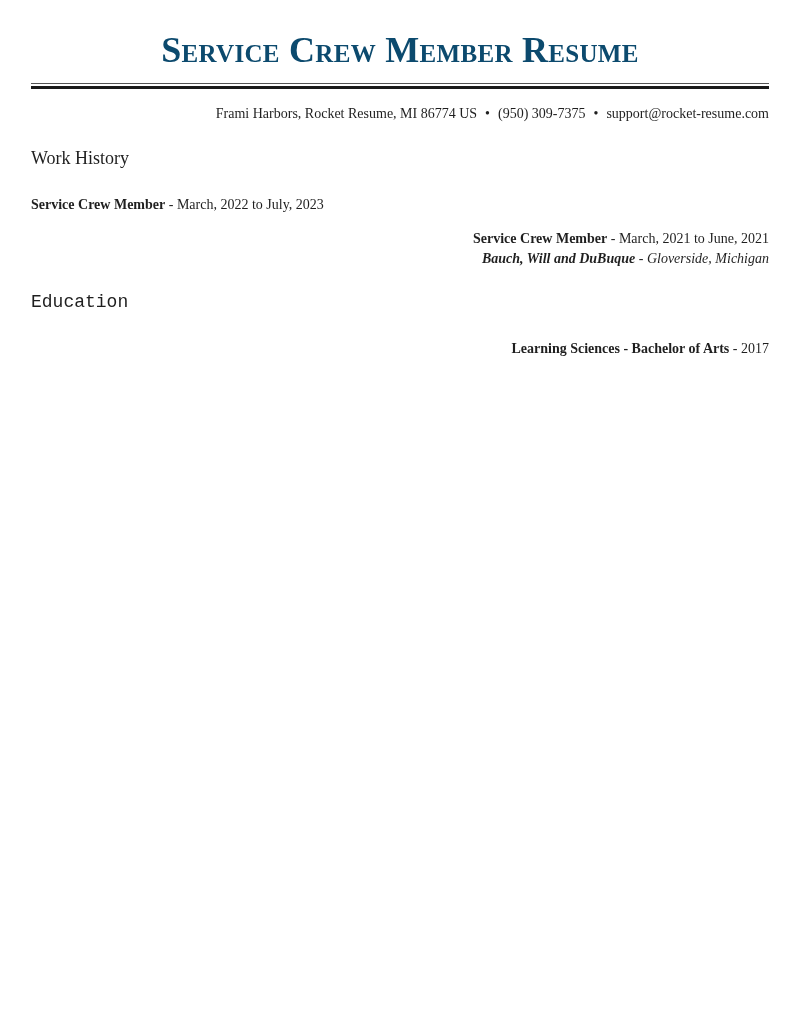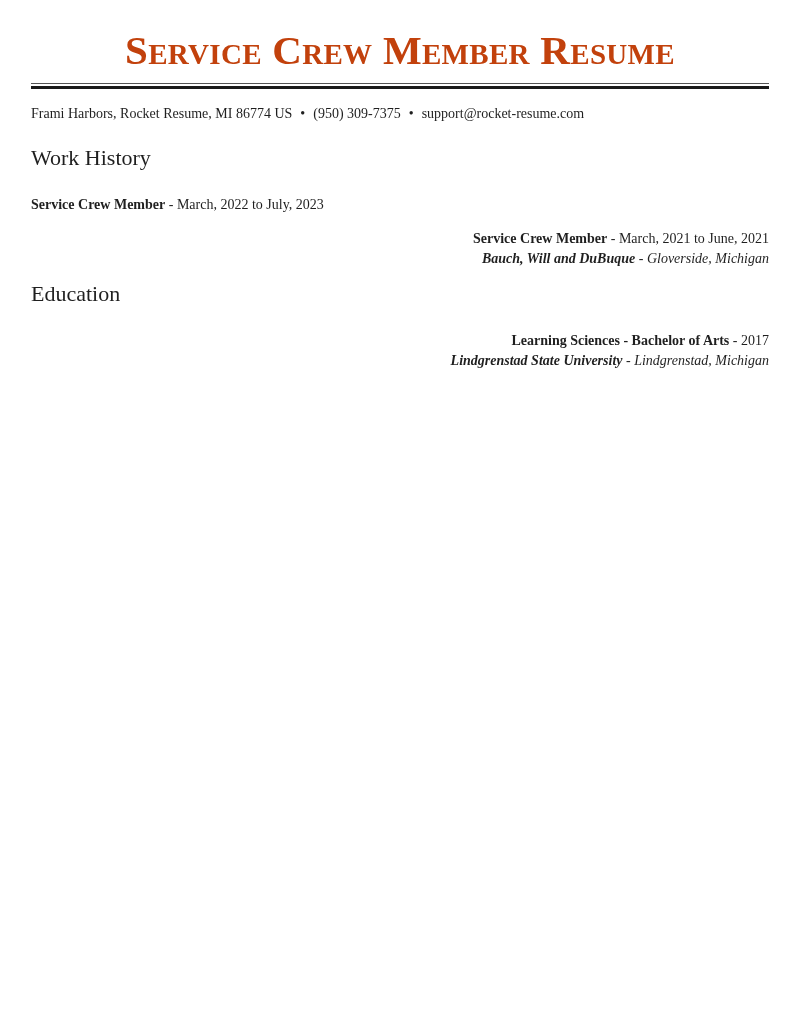--- a/index.html
+++ b/index.html
@@ -1,30 +1,30 @@
 <!DOCTYPE html>
 <html><head>
 <meta charset="utf-8">
 <style>
   html, body { margin: 0; padding: 0; background: #ffffff; }
   body { width: 800px; height: 1035px; position: relative; color: #1f1f1f; font-family: "Liberation Serif", serif; }
   .page { position: absolute; left: 31px; right: 31px; top: 0; }
-  .title { text-align: center; font-size: 41px; font-weight: bold; font-variant: small-caps; margin: 0; padding-top: 28px; line-height: 44px; letter-spacing: 0.3px; color: #c2410c; }
+  .title { text-align: center; font-size: 36px; font-weight: bold; font-variant: small-caps; margin: 0; padding-top: 28px; line-height: 44px; letter-spacing: 0.3px; color: #0c4a6e; }
   .rule { margin-top: 11px; height: 6px; position: relative; }
   .rule .thin { position: absolute; left: 0; right: 0; top: 0; height: 1px; background: #555; }
   .rule .thick { position: absolute; left: 0; right: 0; top: 3px; height: 2.5px; background: #1a1a1a; }
-  .contact { text-align: left; font-size: 14px; margin-top: 16px; line-height: 18px; }
+  .contact { text-align: right; font-size: 14px; margin-top: 16px; line-height: 18px; }
   .contact .sep { margin: 0 8px; }
-  .section-title { font-size: 22px; font-weight: normal; margin: 22px 0 0 0; line-height: 26px; }
+  .section-title { font-size: 18px; font-weight: normal; margin: 22px 0 0 0; line-height: 26px; }
   .entry { margin-top: 24px; font-size: 14px; line-height: 20px; }
   .entry + .entry { margin-top: 14px; text-align: right; }
   .b { font-weight: bold; }
   .bi { font-weight: bold; font-style: italic; }
   .i { font-style: italic; }
-  .section-title.edu { margin-top: 12px; }
+  .section-title.edu { margin-top: 20px; font-family: Liberation Mono, monospace; }
 </style>
 </head>
 <body>
 
 <div class="page">
   <h1 class="title">Service Crew Member Resume</h1>
   <div class="rule">
     <div class="thin"></div>
     <div class="thick"></div>
   </div>
@@ -52,17 +52,14 @@
 
   <h2 class="section-title edu">Education</h2>
 
   <div class="entry">
   </div>
 
   <div class="entry">
     <div>
       <span class="b">Learning Sciences - Bachelor of Arts</span><span> - </span><span>2017</span>
     </div>
-    <div>
-      <span class="bi">Lindgrenstad State University</span><span class="i"> - </span><span class="i">Lindgrenstad, Michigan</span>
-    </div>
   </div>
 </div>
 
 </body></html>

